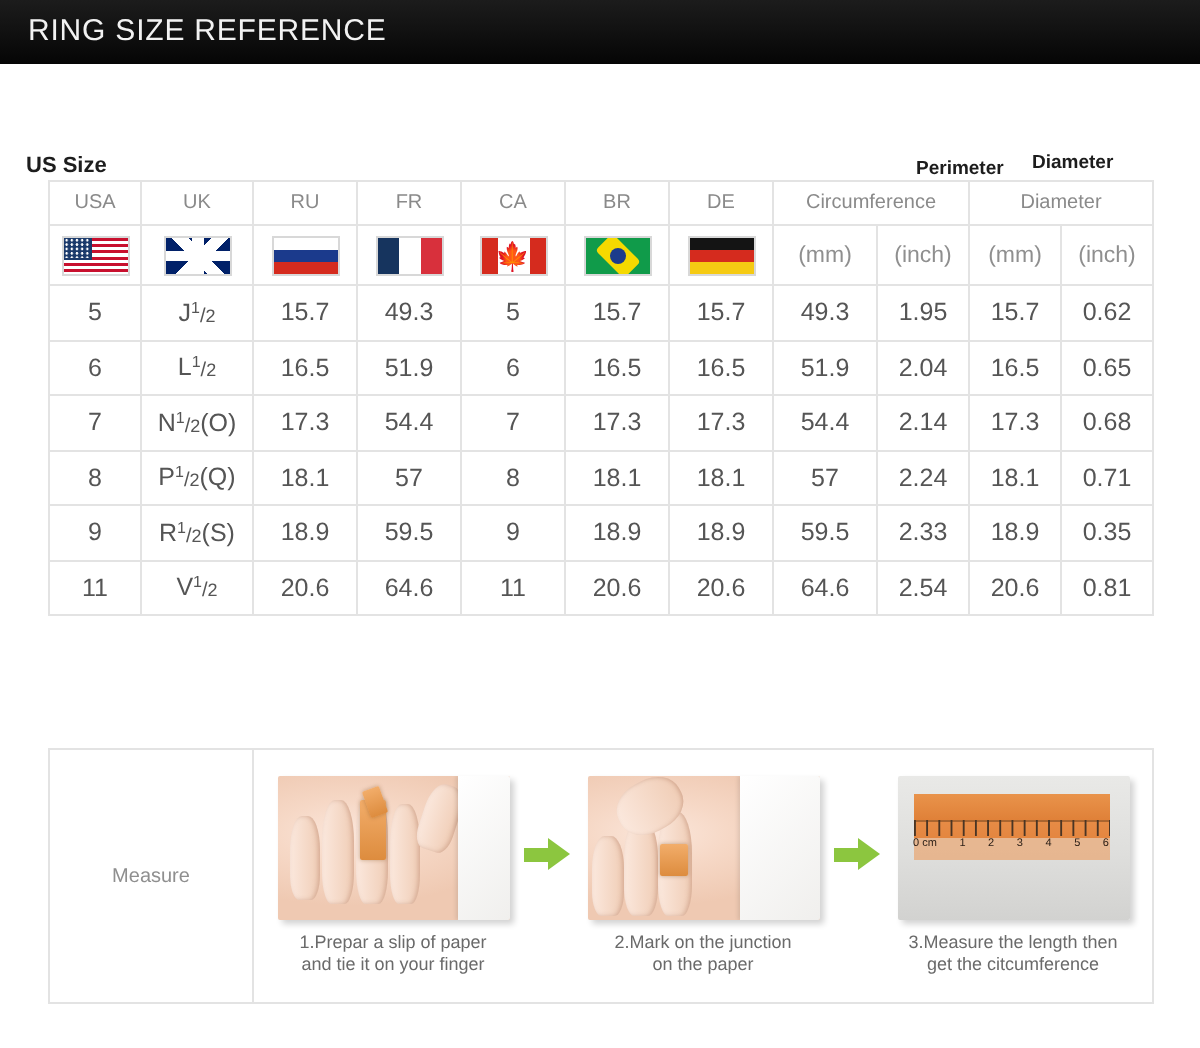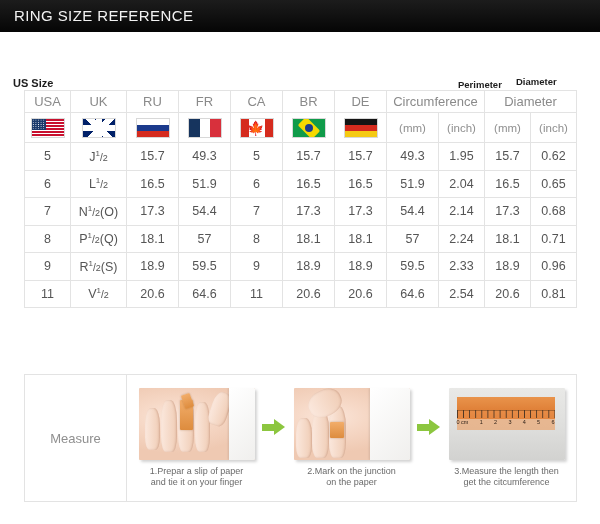--- a/index.html
+++ b/index.html
@@ -66,21 +66,21 @@
     border: 1px solid #e3e3e3;
     text-align: center;
     vertical-align: middle;
     font-weight: normal;
     color: #6d6d6d;
     background: #ffffff;
   }
   
   tr.head-row td {
     height: 22px;
-    font-size: 13px;
+    font-size: 10px;
     color: #8a8a8a;
     margin-left: 16px;
   }
   
   tr.flag-row td {
     height: 30px;
     padding: 0;
   }
   tr.flag-row td.unit-cell {
     font-size: 11.5px;
@@ -207,21 +207,21 @@
     border-collapse: collapse;
     table-layout: fixed;
   }
   table.measure-table td {
     border: 1px solid #e3e3e3;
     background:#fff;
     vertical-align: middle;
     text-align: center;
   }
   td.measure-label {
-    font-size: 13px;
+    font-size: 10px;
     color: #8f8f8f;
   }
   td.steps-cell { padding: 0; }
   .steps {
     display: flex;
     align-items: center;
     justify-content: space-evenly;
     width: 100%;
     height: 126px;
     padding: 0 4px;
@@ -425,21 +425,21 @@
             <td>9</td>
             <td class="uk-cell">R<span class="frac"><sup>1</sup><span class="sl">/</span><sub>2</sub></span>(S)</td>
             <td>18.9</td>
             <td>59.5</td>
             <td>9</td>
             <td>18.9</td>
             <td>18.9</td>
             <td>59.5</td>
             <td>2.33</td>
             <td>18.9</td>
-            <td>0.96</td>
+            <td>0.35</td>
           </tr>
           <tr class="data-row">
             <td>11</td>
             <td class="uk-cell">V<span class="frac"><sup>1</sup><span class="sl">/</span><sub>2</sub></span></td>
             <td>20.6</td>
             <td>64.6</td>
             <td>11</td>
             <td>20.6</td>
             <td>20.6</td>
             <td>64.6</td>

